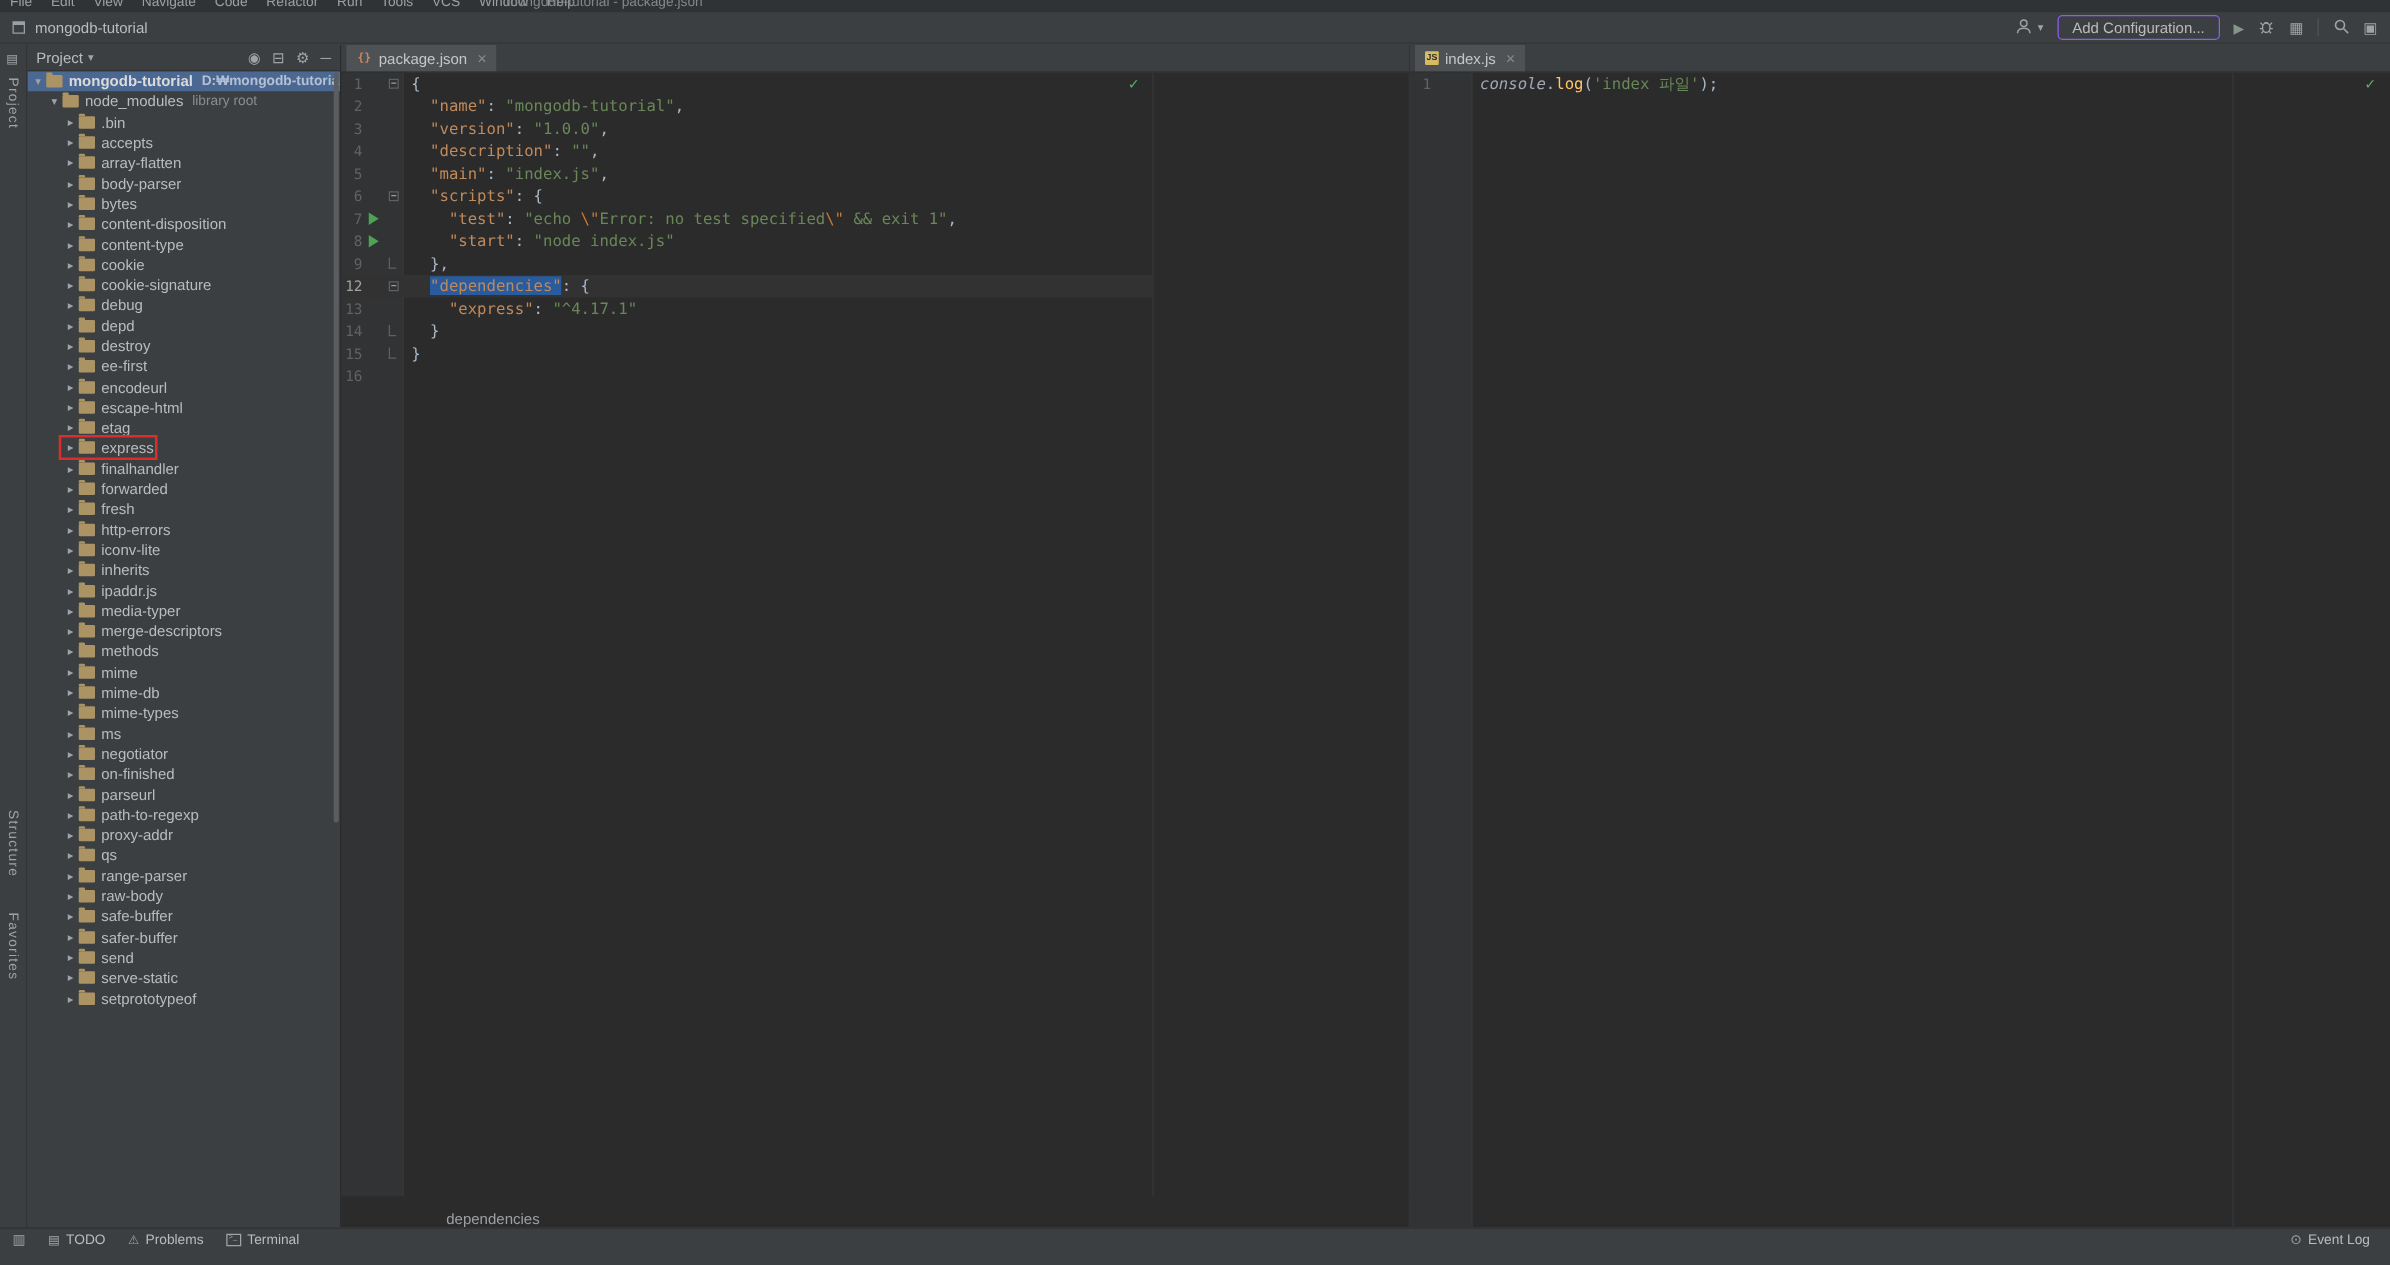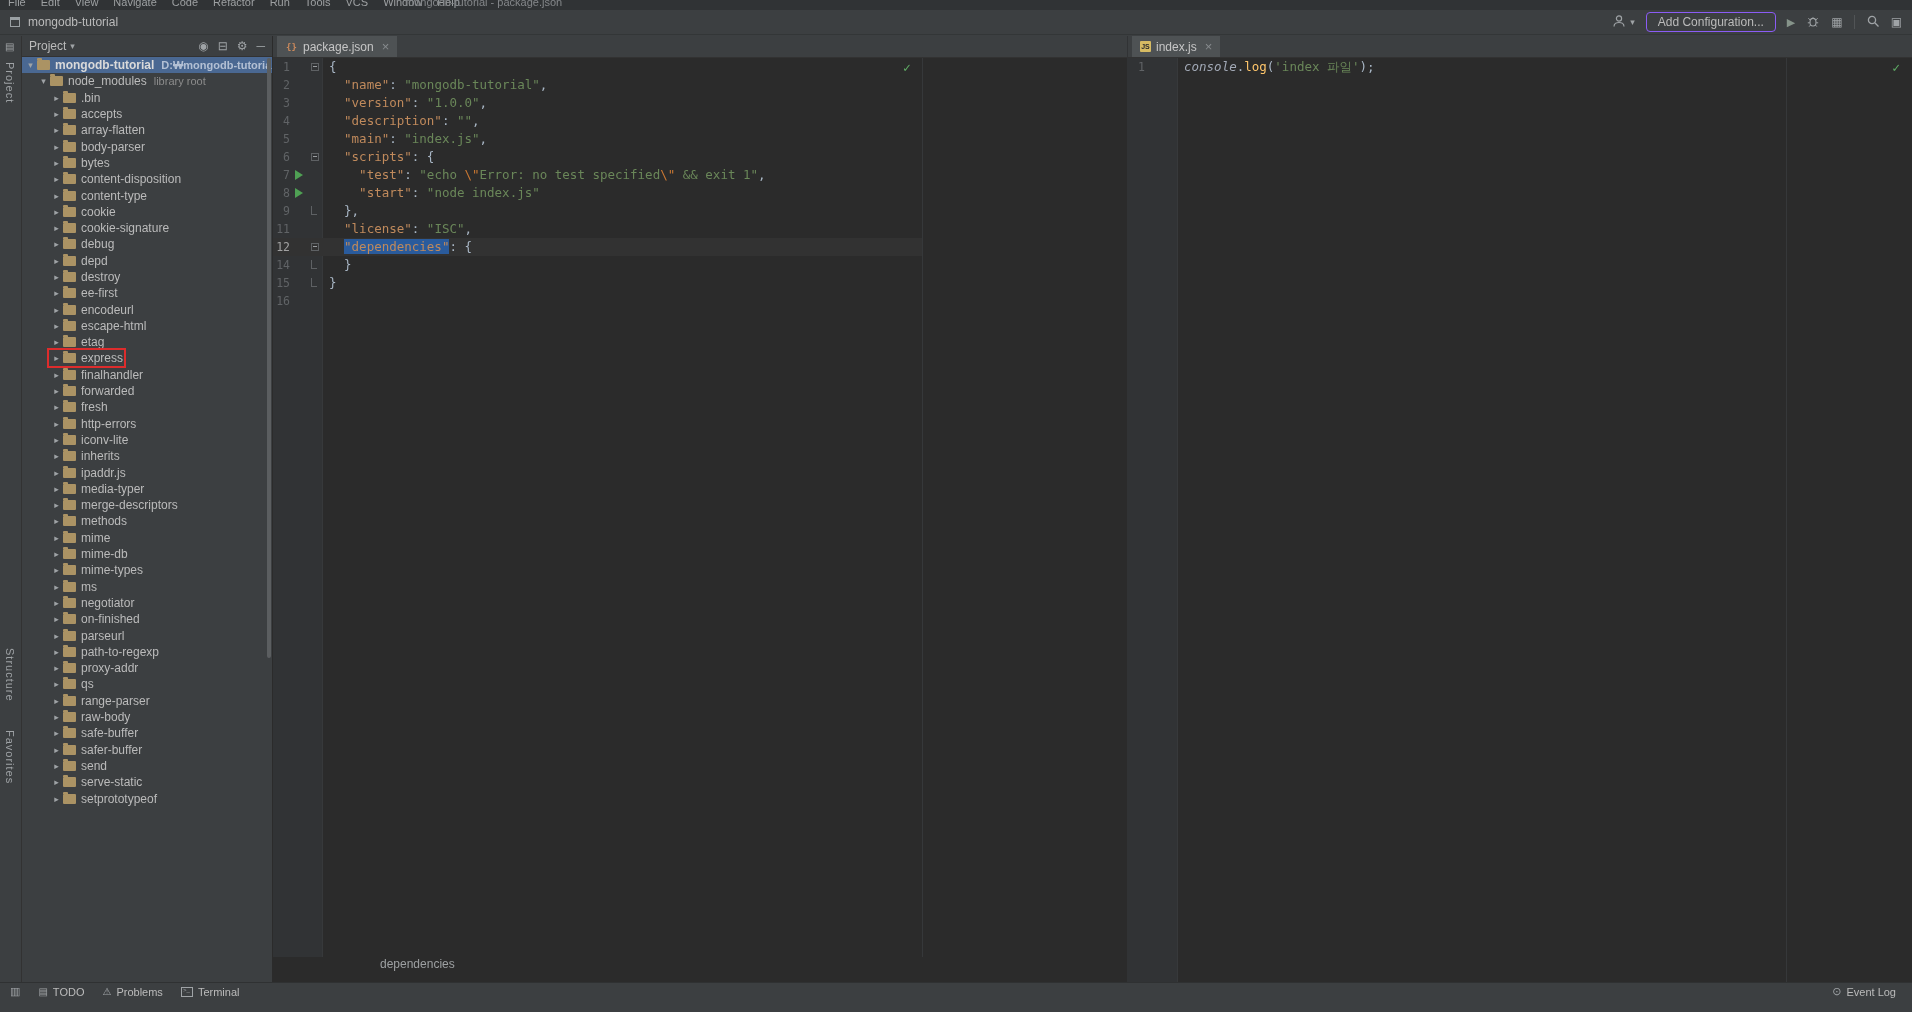--- a/index.html
+++ b/index.html
@@ -85,21 +85,21 @@
   .k { color: #c08a5c; }
   .s { color: #6a8759; }
   .e { color: #cc7832; }
   .f { color: #ffc66b; }
   .g { color: #a1a8b5; font-style: italic; }
   .sel { background: #2a5b9c; }
   .inspect-ok { position: absolute; top: 2px; color: #5fad65; font-size: 13px; font-weight: bold; }
   .inspect-ok.pos-left { left: 630px; }
   .inspect-ok.pos-right { right: 12px; }
 
-  .breadcrumb-bar { height: 25px; background: #2b2b2b; display: flex; align-items: flex-start; padding-left: 107px; font-size: 12px; color: #9da0a2; flex: none; }
+  .breadcrumb-bar { height: 25px; background: #2b2b2b; display: flex; align-items: flex-end; padding-left: 84px; font-size: 12px; color: #9da0a2; flex: none; }
 
   
   .bottombar { position: absolute; bottom: 12px; left: 0; right: 0; height: 18px; background: #3c3f41; border-top: 1px solid #2f3132; display: flex; align-items: center; padding: 0 10px; gap: 18px; font-size: 11px; color: #bbbbbb; }
   .bb-group { display: flex; align-items: center; gap: 5px; }
   .bb-ic { color: #9fa3a6; font-size: 10px; display: inline-flex; align-items: center; }
   .todo-icon::before { content: "▤"; }
   .problems-icon::before { content: "⚠"; }
   .event-log-icon::before { content: "⊙"; font-size: 11px; }
   .terminal-icon { width: 12px; height: 10px; border: 1px solid #9fa3a6; position: relative; }
   .terminal-icon::before { content: ">_"; position: absolute; left: 1px; top: -1px; font-size: 6px; color: #9fa3a6; }
@@ -521,22 +521,22 @@
           <div class="lines">
               <div class="code-line"><span class="ln">1</span><span class="gut-icons"><span class="fold-open"></span></span><span class="code"><span class="p">{</span></span></div>
               <div class="code-line"><span class="ln">2</span><span class="gut-icons"></span><span class="code"><span class="p">  </span><span class="k">"name"</span><span class="p">: </span><span class="s">"mongodb-tutorial"</span><span class="p">,</span></span></div>
               <div class="code-line"><span class="ln">3</span><span class="gut-icons"></span><span class="code"><span class="p">  </span><span class="k">"version"</span><span class="p">: </span><span class="s">"1.0.0"</span><span class="p">,</span></span></div>
               <div class="code-line"><span class="ln">4</span><span class="gut-icons"></span><span class="code"><span class="p">  </span><span class="k">"description"</span><span class="p">: </span><span class="s">""</span><span class="p">,</span></span></div>
               <div class="code-line"><span class="ln">5</span><span class="gut-icons"></span><span class="code"><span class="p">  </span><span class="k">"main"</span><span class="p">: </span><span class="s">"index.js"</span><span class="p">,</span></span></div>
               <div class="code-line"><span class="ln">6</span><span class="gut-icons"><span class="fold-open"></span></span><span class="code"><span class="p">  </span><span class="k">"scripts"</span><span class="p">: {</span></span></div>
               <div class="code-line"><span class="ln">7</span><span class="gut-icons"><span class="run-ico"></span></span><span class="code"><span class="p">    </span><span class="k">"test"</span><span class="p">: </span><span class="s">"echo </span><span class="e">\"</span><span class="s">Error: no test specified</span><span class="e">\"</span><span class="s"> &amp;&amp; exit 1"</span><span class="p">,</span></span></div>
               <div class="code-line"><span class="ln">8</span><span class="gut-icons"><span class="run-ico"></span></span><span class="code"><span class="p">    </span><span class="k">"start"</span><span class="p">: </span><span class="s">"node index.js"</span></span></div>
               <div class="code-line"><span class="ln">9</span><span class="gut-icons"><span class="fold-close"></span></span><span class="code"><span class="p">  },</span></span></div>
-              <div class="code-line"><span class="ln">11</span><span class="gut-icons"></span><span class="code"><span class="p">  </span><span class="k">"license"</span><span class="p">: </span><span class="s">"ISC"</span><span class="p">,</span></span></div>
               <div class="code-line active"><span class="ln">12</span><span class="gut-icons"><span class="fold-open"></span></span><span class="code"><span class="p">  </span><span class="k sel">"dependencies"</span><span class="p">: {</span></span></div>
+              <div class="code-line"><span class="ln">13</span><span class="gut-icons"></span><span class="code"><span class="p">    </span><span class="k">"express"</span><span class="p">: </span><span class="s">"^4.17.1"</span></span></div>
               <div class="code-line"><span class="ln">14</span><span class="gut-icons"><span class="fold-close"></span></span><span class="code"><span class="p">  }</span></span></div>
               <div class="code-line"><span class="ln">15</span><span class="gut-icons"><span class="fold-close"></span></span><span class="code"><span class="p">}</span></span></div>
               <div class="code-line"><span class="ln">16</span><span class="gut-icons"></span><span class="code"></span></div>
             </div>
           <span class="inspect-ok pos-left">✓</span>
         </div>
         <div class="breadcrumb-bar">
           <span>dependencies</span>
         </div>
       </div>

